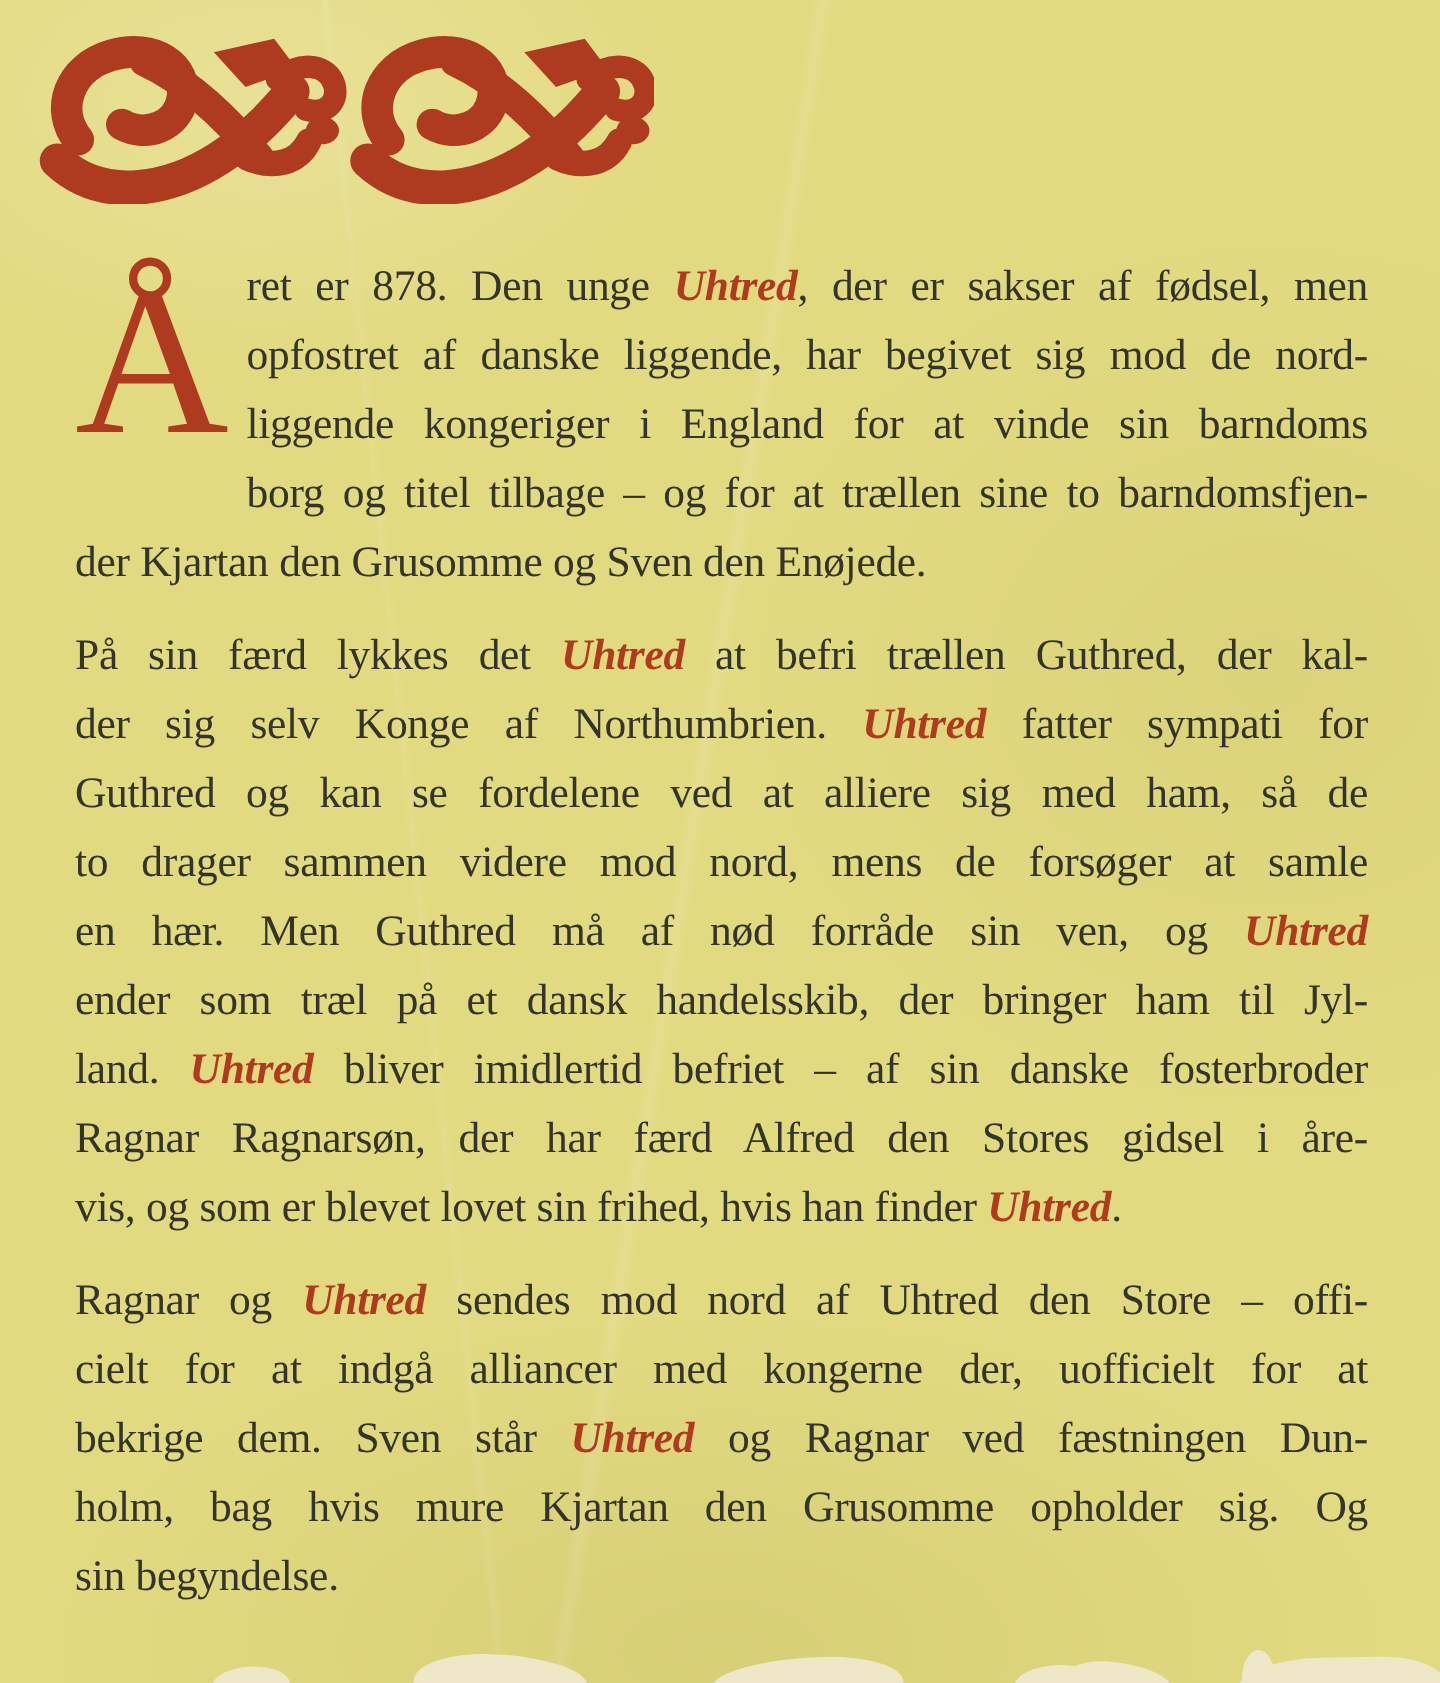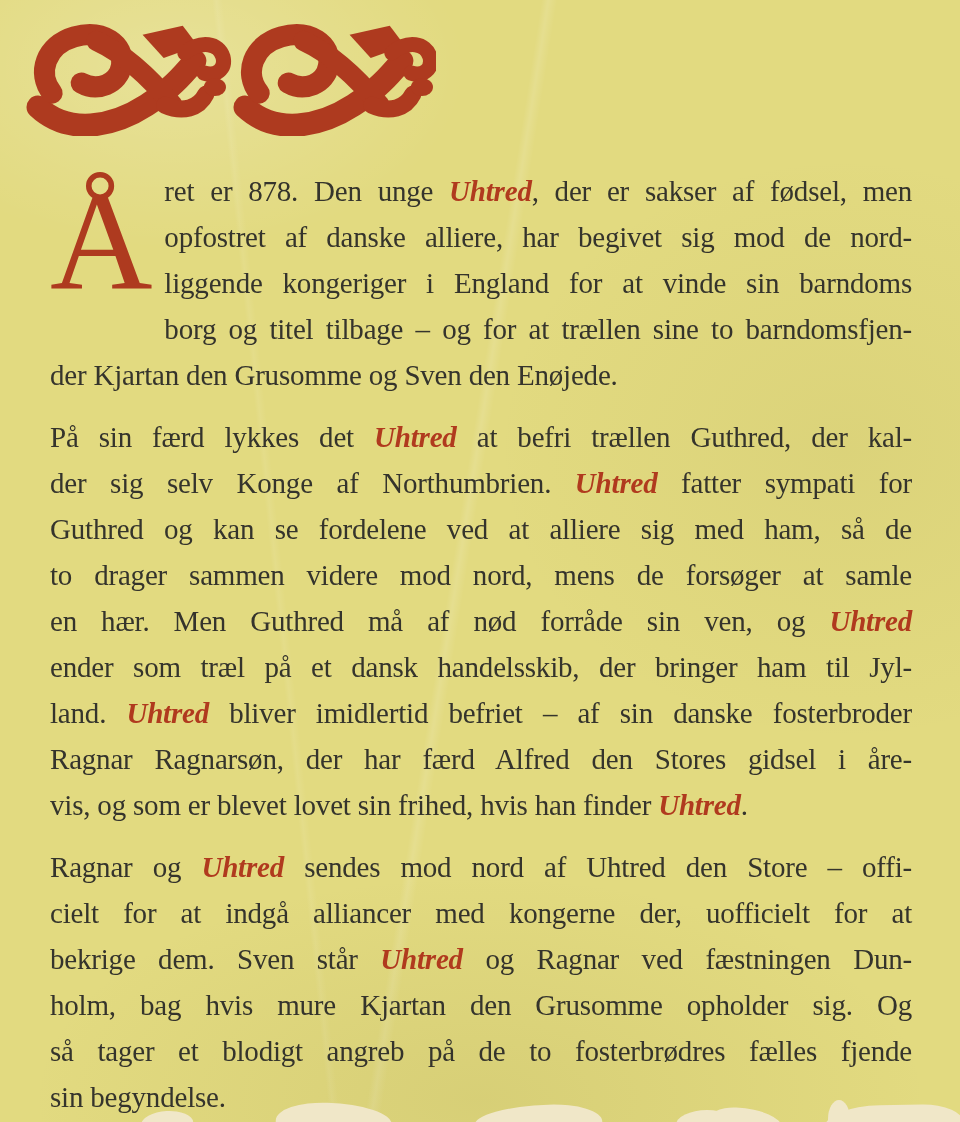--- a/index.html
+++ b/index.html
@@ -62,42 +62,41 @@
     </g>
   </defs>
   <use href="#knot"></use>
   <use href="#knot" x="206"></use>
 </svg>
 
 <div class="body-text">
     <div class="para">
       <span class="dropcap">Å</span>
       <div class="tline jl"><span>ret er 878. Den unge </span><span class="red">Uhtred</span><span>, der er sakser af fødsel, men</span></div>
-      <div class="tline jl"><span>opfostret af danske alliere, har begivet sig mod de nord-</span></div>
+      <div class="tline jl"><span>opfostret af danske liggende, har begivet sig mod de nord-</span></div>
       <div class="tline jl"><span>liggende kongeriger i England for at vinde sin barndoms</span></div>
       <div class="tline jl"><span>borg og titel tilbage – og for at trællen sine to barndomsfjen-</span></div>
       <div class="tline"><span>der Kjartan den Grusomme og Sven den Enøjede.</span></div>
     </div>
     <div class="para">
       <div class="tline jl"><span>På sin færd lykkes det </span><span class="red">Uhtred</span><span> at befri trællen Guthred, der kal-</span></div>
       <div class="tline jl"><span>der sig selv Konge af Northumbrien. </span><span class="red">Uhtred</span><span> fatter sympati for</span></div>
       <div class="tline jl"><span>Guthred og kan se fordelene ved at alliere sig med ham, så de</span></div>
       <div class="tline jl"><span>to drager sammen videre mod nord, mens de forsøger at samle</span></div>
       <div class="tline jl"><span>en hær. Men Guthred må af nød forråde sin ven, og </span><span class="red">Uhtred</span></div>
       <div class="tline jl"><span>ender som træl på et dansk handelsskib, der bringer ham til Jyl-</span></div>
       <div class="tline jl"><span>land. </span><span class="red">Uhtred</span><span> bliver imidlertid befriet – af sin danske fosterbroder</span></div>
       <div class="tline jl"><span>Ragnar Ragnarsøn, der har færd Alfred den Stores gidsel i åre-</span></div>
       <div class="tline"><span>vis, og som er blevet lovet sin frihed, hvis han finder </span><span class="red">Uhtred</span><span>.</span></div>
     </div>
     <div class="para">
       <div class="tline jl"><span>Ragnar og </span><span class="red">Uhtred</span><span> sendes mod nord af Uhtred den Store – offi-</span></div>
       <div class="tline jl"><span>cielt for at indgå alliancer med kongerne der, uofficielt for at</span></div>
       <div class="tline jl"><span>bekrige dem. Sven står </span><span class="red">Uhtred</span><span> og Ragnar ved fæstningen Dun-</span></div>
       <div class="tline jl"><span>holm, bag hvis mure Kjartan den Grusomme opholder sig. Og</span></div>
-      <div class="tline jl"><span>så tager et blodigt angreb på de to fosterbrødres fælles fjende</span></div>
       <div class="tline"><span>sin begyndelse.</span></div>
     </div>
   </div>
 
 <div class="blob b1"></div>
 <div class="blob b2"></div>
 <div class="blob b3"></div>
 <div class="blob b4"></div>
 <div class="blob b5"></div>
 <div class="blob b6"></div>

